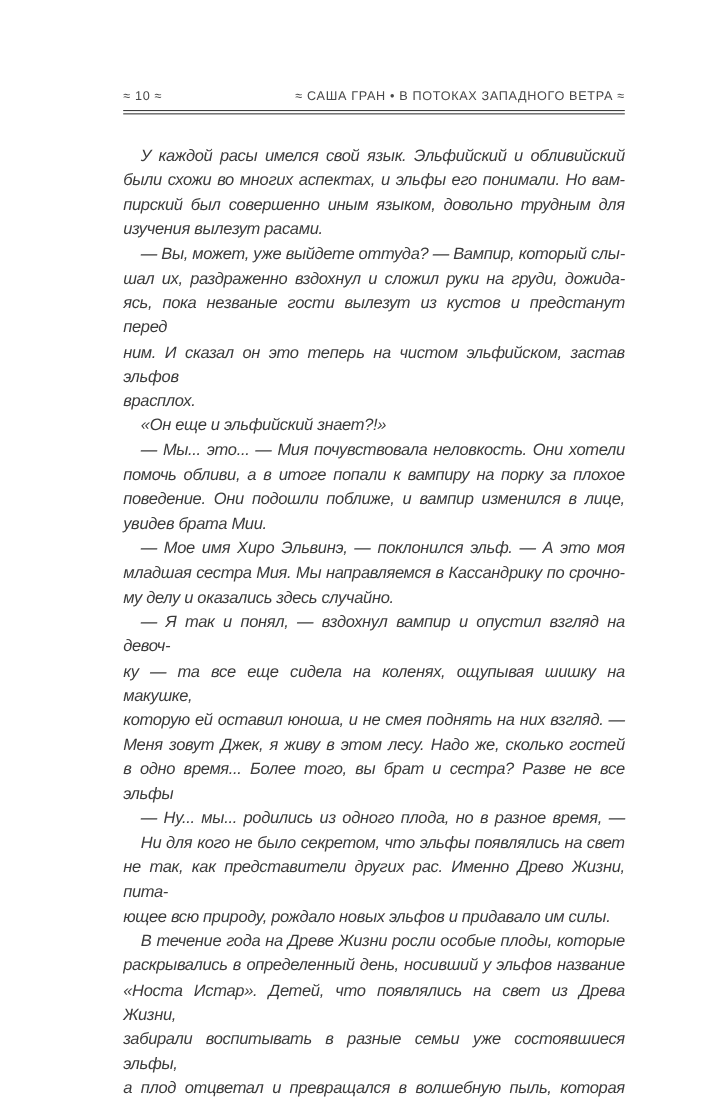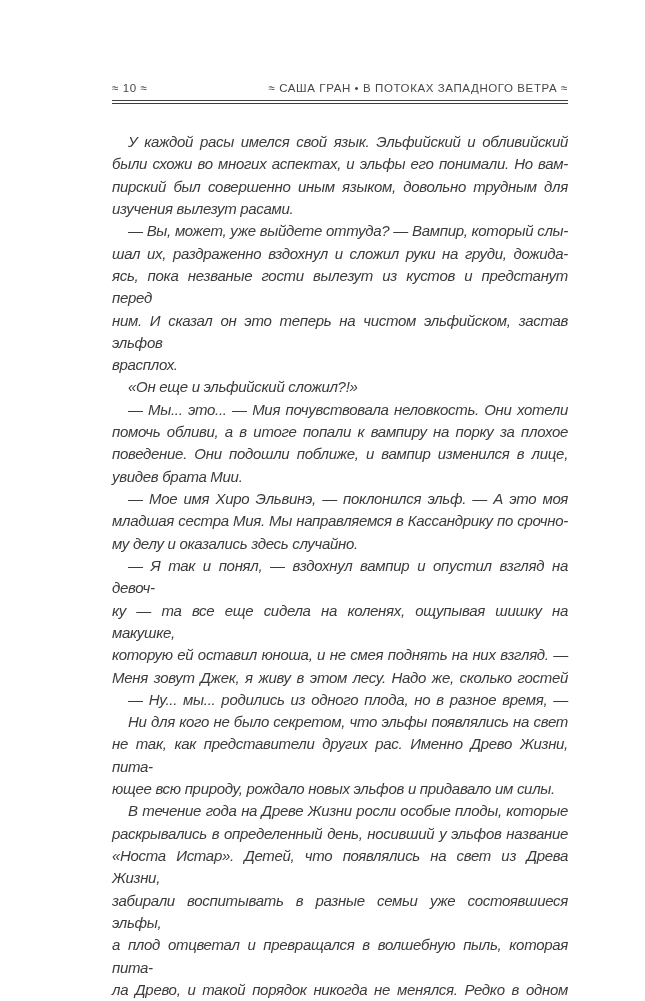--- a/index.html
+++ b/index.html
@@ -74,32 +74,33 @@
   <div class="body-text">
       <div class="line first">У каждой расы имелся свой язык. Эльфийский и обливийский</div>
       <div class="line">были схожи во многих аспектах, и эльфы его понимали. Но вам-</div>
       <div class="line">пирский был совершенно иным языком, довольно трудным для</div>
       <div class="line last">изучения вылезут расами.</div>
       <div class="line first">— Вы, может, уже выйдете оттуда? — Вампир, который слы-</div>
       <div class="line">шал их, раздраженно вздохнул и сложил руки на груди, дожида-</div>
       <div class="line">ясь, пока незваные гости вылезут из кустов и предстанут перед</div>
       <div class="line">ним. И сказал он это теперь на чистом эльфийском, застав эльфов</div>
       <div class="line last">врасплох.</div>
-      <div class="line first last">«Он еще и эльфийский сложил?!»</div>
+      <div class="line first last">«Он еще и эльфийский знает?!»</div>
       <div class="line first">— Мы... это... — Мия почувствовала неловкость. Они хотели</div>
       <div class="line">помочь обливи, а в итоге попали к вампиру на порку за плохое</div>
       <div class="line">поведение. Они подошли поближе, и вампир изменился в лице,</div>
       <div class="line last">увидев брата Мии.</div>
       <div class="line first">— Мое имя Хиро Эльвинэ, — поклонился эльф. — А это моя</div>
       <div class="line">младшая сестра Мия. Мы направляемся в Кассандрику по срочно-</div>
       <div class="line last">му делу и оказались здесь случайно.</div>
       <div class="line first">— Я так и понял, — вздохнул вампир и опустил взгляд на девоч-</div>
       <div class="line">ку — та все еще сидела на коленях, ощупывая шишку на макушке,</div>
       <div class="line">которую ей оставил юноша, и не смея поднять на них взгляд. —</div>
       <div class="line">Меня зовут Джек, я живу в этом лесу. Надо же, сколько гостей</div>
+      <div class="line">в одно время... Более того, вы брат и сестра? Разве не все эльфы</div>
       <div class="line first">— Ну... мы... родились из одного плода, но в разное время, —</div>
       <div class="line first">Ни для кого не было секретом, что эльфы появлялись на свет</div>
       <div class="line">не так, как представители других рас. Именно Древо Жизни, пита-</div>
       <div class="line last">ющее всю природу, рождало новых эльфов и придавало им силы.</div>
       <div class="line first">В течение года на Древе Жизни росли особые плоды, которые</div>
       <div class="line">раскрывались в определенный день, носивший у эльфов название</div>
       <div class="line">«Носта Истар». Детей, что появлялись на свет из Древа Жизни,</div>
       <div class="line">забирали воспитывать в разные семьи уже состоявшиеся эльфы,</div>
       <div class="line">а плод отцветал и превращался в волшебную пыль, которая пита-</div>
       <div class="line">ла Древо, и такой порядок никогда не менялся. Редко в одном</div>

